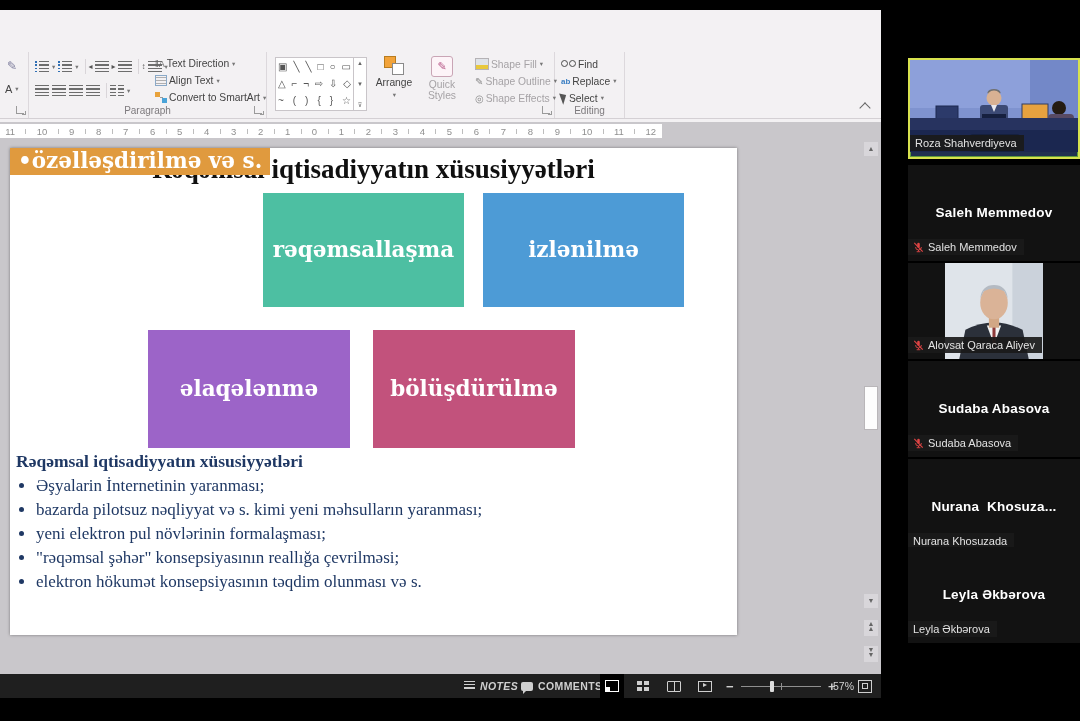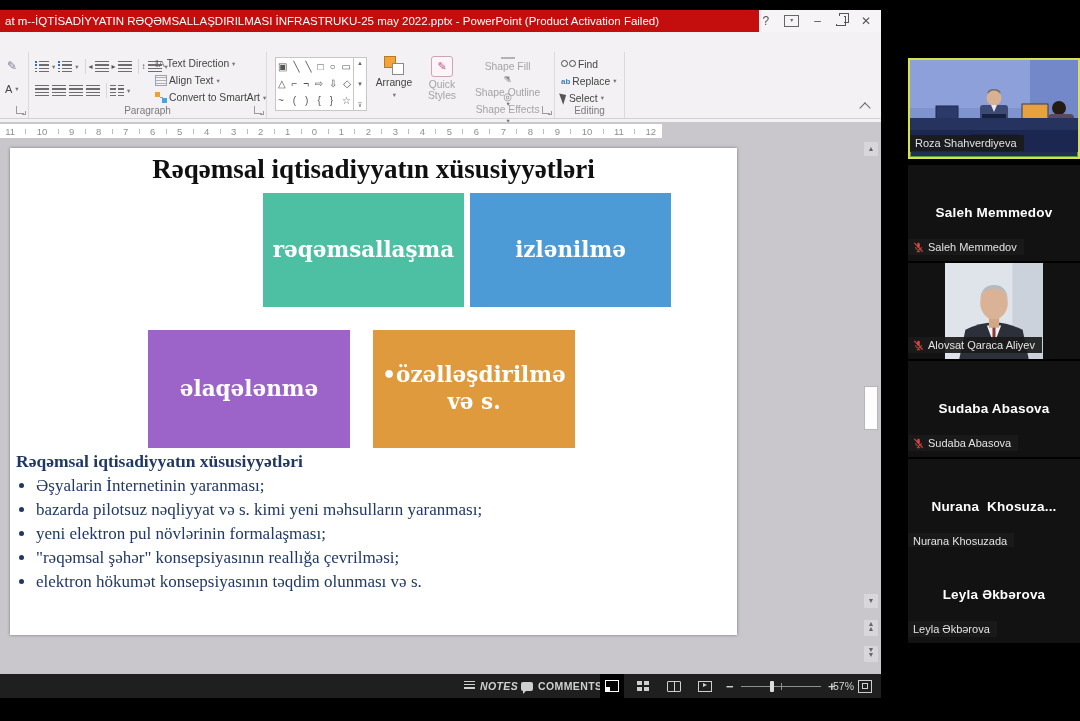--- a/index.html
+++ b/index.html
@@ -73,21 +73,21 @@
   .arrange-ic{position:relative;width:20px;height:19px;margin:0 auto;}
   .arrange-ic i{position:absolute;width:10px;height:10px;}
   .arrange-ic i.a{left:0;top:0;background:#f2a33a;border:1px solid #b87c1f;}
   .arrange-ic i.b{left:8px;top:7px;background:#fff;border:1px solid #8a8a8a;}
   .bigbtn{position:absolute;top:4px;width:46px;text-align:center;cursor:pointer;}
   .bigbtn .cap{margin-top:2px;font-size:10.3px;line-height:11px;}
   .qstyle-ic{width:20px;height:19px;margin:0 auto;border:1px solid #c9a5b5;border-radius:3px;background:#fdf4f8;
     color:#b95c8a;font-size:11px;line-height:18px;}
   .disabled{color:#a6a3a6;}
   .fx-stack{position:absolute;left:208px;top:5px;display:flex;flex-direction:column;gap:3px;}
-  .fx-stack .rbtn{height:14px;font-size:10.3px;color:#a6a3a6;white-space:nowrap;flex-direction:column;}
+  .fx-stack .rbtn{height:14px;font-size:10.3px;color:#a6a3a6;white-space:nowrap;}
   .fill-ic{display:inline-block;width:12px;height:10px;border:1px solid #b5b2b5;
     background:linear-gradient(#dfe3e8 0 6px,#e8c83c 6px);}
   .pencil{font-size:10px;color:#8a8a8a;}
   .fx-ic{font-size:10px;color:#8a8a8a;}
   .ed-stack{position:absolute;left:6px;top:5px;display:flex;flex-direction:column;gap:3px;}
   .ed-stack .rbtn{height:14px;font-size:10.3px;}
   .binoc{position:relative;display:inline-block;width:15px;height:8px;}
   .binoc::before,.binoc::after{content:"";position:absolute;top:0;width:5px;height:5px;
     border:1.5px solid #4a4a4a;border-radius:50%;}
   .binoc::after{left:8px;}
@@ -109,21 +109,21 @@
   .editor{position:absolute;left:0;top:130px;width:881px;height:534px;background:#c9c7cb;}
   .slide{position:absolute;left:10px;top:8px;width:727px;height:487px;background:#fff;
     box-shadow:0 0 3px rgba(0,0,0,.4);}
   .slide-title{position:absolute;left:0;top:6px;width:100%;text-align:center;
     font-family:"Liberation Serif",serif;font-weight:bold;font-size:27px;color:#101010;}
   .shape-box{position:absolute;display:flex;align-items:center;justify-content:center;text-align:center;
     font-family:"DejaVu Serif",serif;font-weight:bold;font-size:21.5px;color:#fff;line-height:1.25;
     padding:0 8px;box-sizing:border-box;cursor:pointer;}
   .shape-box:nth-of-type(1){left:28px;top:45px;width:202px;height:114px;}
   .shape-box:nth-of-type(2){left:253px;top:45px;width:201px;height:114px;}
-  .shape-box:nth-of-type(3){left:460px;top:45px;width:201px;height:114px;text-align:right;}
+  .shape-box:nth-of-type(3){left:473px;top:45px;width:201px;height:114px;text-align:right;}
   .shape-box:nth-of-type(4){left:138px;top:182px;width:202px;height:118px;}
   .shape-box:nth-of-type(5){left:363px;top:182px;width:202px;height:118px;}
   .list-heading{position:absolute;left:6px;top:303px;font-family:"Liberation Serif",serif;
     font-weight:bold;font-size:17.5px;color:#1f3864;}
   .bullets{position:absolute;left:6px;top:326px;margin:0;padding:0 0 0 20px;
     font-family:"Liberation Serif",serif;font-size:17px;color:#1f3864;}
   .bullets li{line-height:24px;list-style:disc;}
 
   
   .vscroll{position:absolute;right:2px;top:2px;width:16px;height:528px;background:#c9c7cb;}
@@ -176,30 +176,20 @@
     white-space:nowrap;}
   .photo-wrap{position:absolute;left:37px;top:0;width:98px;height:96px;background:#dfe4ea;overflow:hidden;}
 </style>
 </head>
 <body>
 
 <div class="stage">
 
   <div class="ppt">
 
-    <div class="titlebar">
-      <div class="titlebar-red">at m--İQTİSADİYYATIN RƏQƏMSALLAŞDIRILMASI İNFRASTRUKU-25 may 2022.pptx -  PowerPoint (Product Activation Failed)</div>
-      <div class="titlebar-ctl">
-        <span class="wc">?</span>
-        <span class="wc wc-ribbonopts">▾</span>
-        <span class="wc">–</span>
-        <span class="wc wc-restore"></span>
-        <span class="wc">✕</span>
-      </div>
-    </div>
 
 
     <div class="ribbon">
 
       <div class="grp" style="left:0;width:29px;">
         <div style="position:absolute;left:7px;top:7px;" class="fontgrp-pen">✎</div>
         <div style="position:absolute;left:5px;top:31px;" class="rbtn">
           <span class="fontgrp-a">A</span>
             <span class="dd">▾</span>
         </div>
@@ -404,20 +394,21 @@
         </div>
     </div>
 
     <div class="editor">
       <div class="slide" id="slide">
         <div class="slide-title">Rəqəmsal iqtisadiyyatın xüsusiyyətləri</div>
 
         <div class="shape-box" style="background: rgb(77, 191, 162);">rəqəmsallaşma</div>
           <div class="shape-box" style="background: rgb(77, 155, 214);">izlənilmə</div>
           <div class="shape-box" style="background: rgb(156, 100, 200);">əlaqələnmə</div>
+          <div class="shape-box" style="background: rgb(194, 82, 124);">bölüşdürülmə</div>
           <div class="shape-box" style="background: rgb(224, 154, 62);">•özəlləşdirilmə və s.</div>
           <div class="list-heading">Rəqəmsal iqtisadiyyatın xüsusiyyətləri</div>
         <ul class="bullets" id="bullets">
             <li>Əşyalarin İnternetinin yaranması;</li>
             <li>bazarda pilotsuz nəqliyyat və s. kimi  yeni məhsulların yaranması;</li>
             <li>yeni elektron pul növlərinin formalaşması;</li>
             <li>"rəqəmsal şəhər" konsepsiyasının reallığa çevrilməsi;</li>
             <li>elektron hökumət konsepsiyasının təqdim olunması və s.</li>
           </ul>
       </div>

